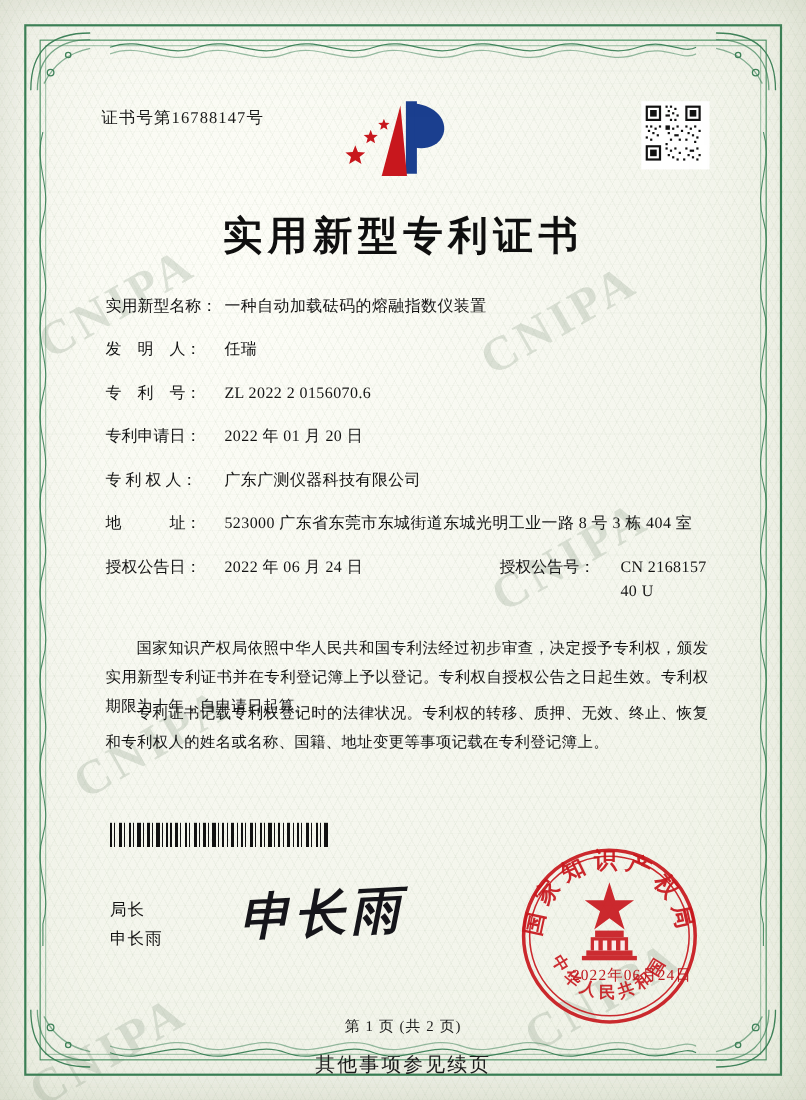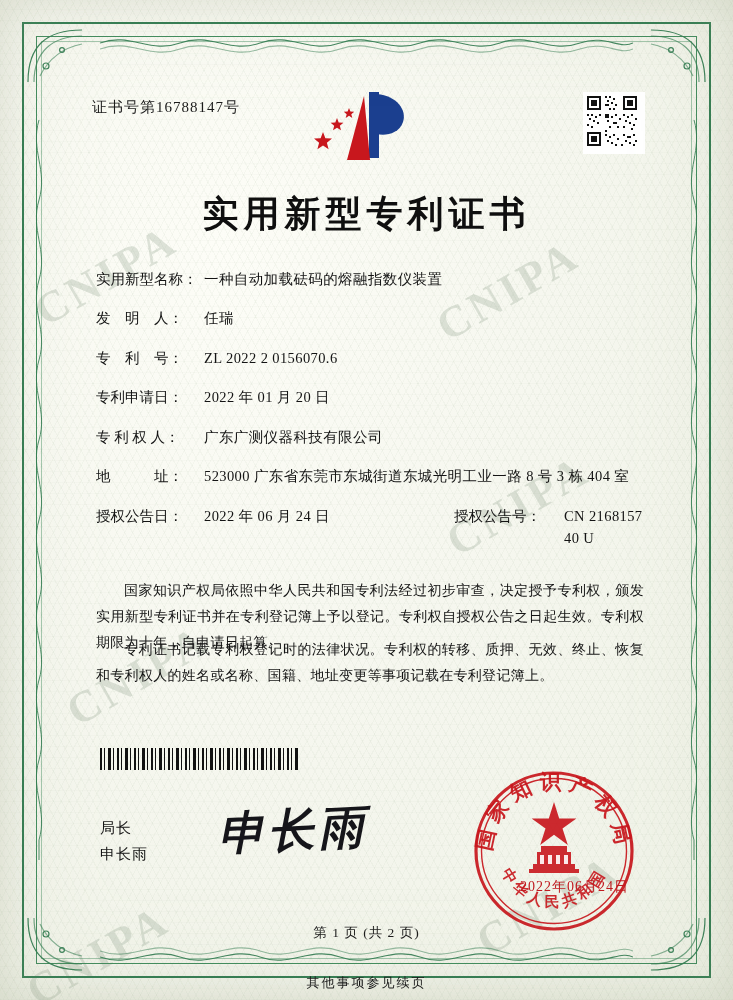--- a/index.html
+++ b/index.html
@@ -250,23 +250,23 @@
     position: absolute;
     left: 0; right: 0; top: 924px;
     text-align: center;
     font-size: 13.5px;
     color: #1a1a1a;
     letter-spacing: 1px;
   }
 
   .footnote {
     position: absolute;
-    left: 0; right: 0; bottom: 8px;
+    left: 0; right: 0; bottom: 20px;
     text-align: center;
-    font-size: 13px;
+    font-size: 18px;
     color: #1a1a1a;
     letter-spacing: 2px;
   }
 </style>
 </head>
 <body>
 
 <div id="certificate">
 
   <div class="wm wm1">CNIPA</div>

